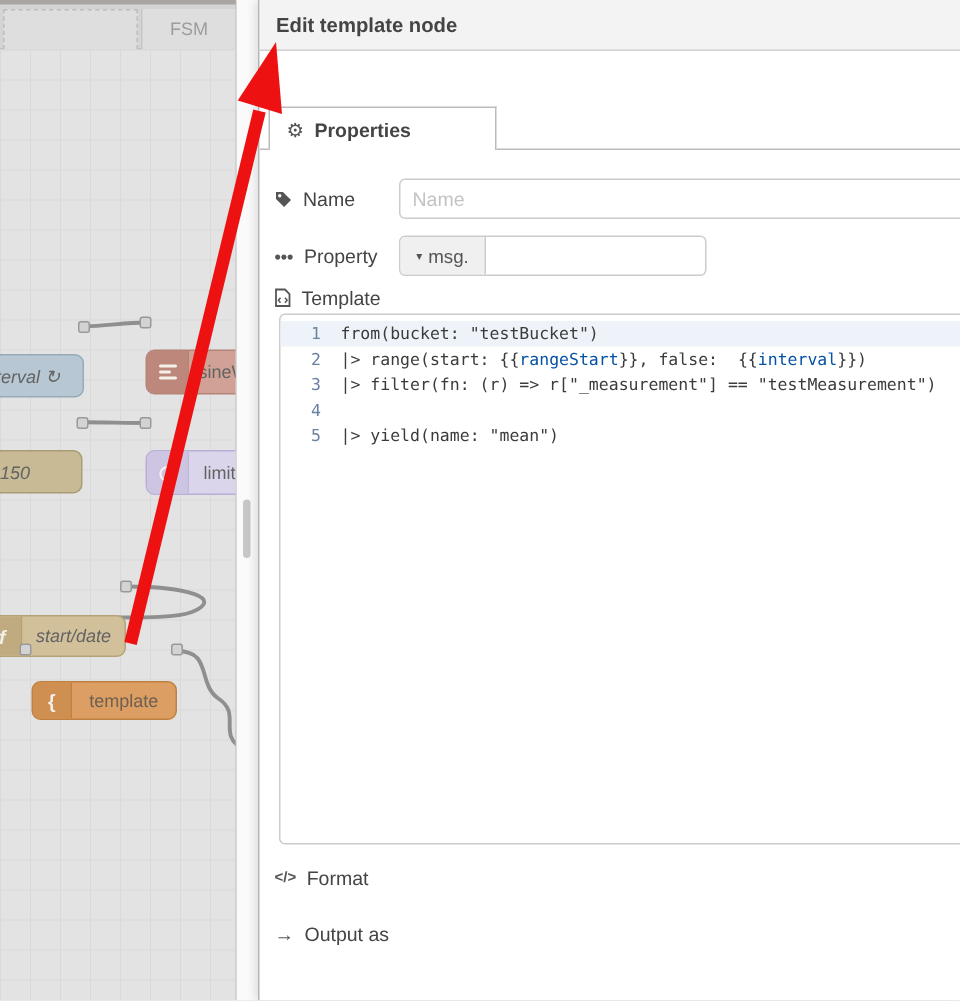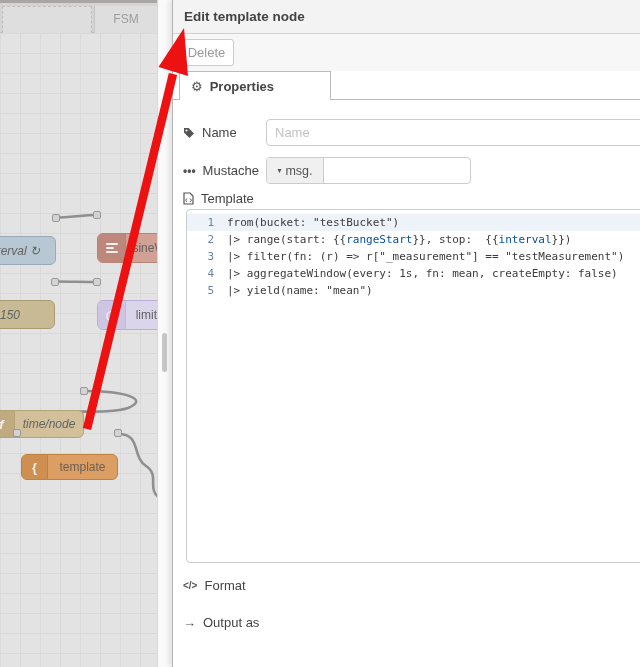--- a/index.html
+++ b/index.html
@@ -134,44 +134,41 @@
                 <circle cx="6.5" cy="7" r="4.6" fill="none" stroke="#f6f2ec" stroke-width="1.4"></circle>
                 <path d="M6.5 4.6 v2.6 l1.8 1" stroke="#f6f2ec" stroke-width="1.2" fill="none"></path>
               </svg>
           </span>
           <span class="nlabel">limit 1 ms</span>
         </div>
         <div class="port" style="left:93px; top:245px;"></div>
 
         <div class="node node-timedate">
           <span class="icon-box">f</span>
-          <span class="nlabel">time/node</span>
+          <span class="nlabel">start/date</span>
         </div>
         <div class="port" style="left:80px; top:354px;"></div>
 
         <div class="node node-template">
           <span class="icon-box">{</span>
           <span class="nlabel">template</span>
         </div>
         <div class="port" style="left:13px; top:396px;"></div>
         <div class="port" style="left:114px; top:396px;"></div>
       </div>
     </div>
 
     <div class="scroll-strip">
       <div class="scroll-thumb"></div>
     </div>
   </div>
 
   <div class="tray">
     <div class="tray-header">Edit template node</div>
 
-    <div class="tray-toolbar">
-      <button class="btn-delete">Delete</button>
-    </div>
 
     <div class="tabs-row">
       <div class="tabs-line"></div>
       <div class="tab-properties">
         <span class="gear">⚙</span>
         <span>Properties</span>
       </div>
     </div>
 
     <div class="form-label" style="left:10px; top:125px;">
@@ -180,21 +177,21 @@
             <path d="M1 1 h4.6 L11 6.4 6.4 11 1 5.6 z" fill="#555"></path>
             <circle cx="3.5" cy="3.5" r="1.1" fill="#fff"></circle>
           </svg>
       </span>
       <span>Name</span>
     </div>
     <input class="input-name" type="text" placeholder="Name" style="">
 
     <div class="form-label" style="left:10px; top:163px;">
       <span class="lbl-ic ellipsis-ic">•••</span>
-      <span>Mustache</span>
+      <span>Property</span>
     </div>
     <div class="typed-input">
       <span class="ti-type">
         <span class="ti-caret">▾</span>
         <span>msg.</span>
       </span>
     </div>
 
     <div class="form-label" style="left:10px; top:191px;">
       <span class="lbl-ic">
@@ -202,23 +199,23 @@
             <path d="M1 1 h6 l3 3 v8 h-9 z" fill="none" stroke="#555" stroke-width="1.2"></path>
             <path d="M4 6.5 L2.6 8.2 4 9.9 M7 6.5 L8.4 8.2 7 9.9" fill="none" stroke="#555" stroke-width="1"></path>
           </svg>
       </span>
       <span>Template</span>
     </div>
 
     <div class="editor">
       <div>
           <div class="code-line active"><span class="ln">1</span><span class="code"><span>from(bucket: "testBucket")</span></span></div>
-          <div class="code-line"><span class="ln">2</span><span class="code"><span>|&gt; range(start: {{</span><span class="tok-var">rangeStart</span><span>}}, stop:  {{</span><span class="tok-var">interval</span><span>}})</span></span></div>
+          <div class="code-line"><span class="ln">2</span><span class="code"><span>|&gt; range(start: {{</span><span class="tok-var">rangeStart</span><span>}}, false:  {{</span><span class="tok-var">interval</span><span>}})</span></span></div>
           <div class="code-line"><span class="ln">3</span><span class="code"><span>|&gt; filter(fn: (r) =&gt; r["_measurement"] == "testMeasurement")</span></span></div>
-          <div class="code-line"><span class="ln">4</span><span class="code"><span>|&gt; aggregateWindow(every: 1s, fn: mean, createEmpty: false)</span></span></div>
+          <div class="code-line"><span class="ln">4</span></div>
           <div class="code-line"><span class="ln">5</span><span class="code"><span>|&gt; yield(name: "mean")</span></span></div>
         </div>
     </div>
 
     <div class="form-label" style="left:10px; top:578px;">
       <span class="lbl-ic fmt-ic">&lt;/&gt;</span>
       <span>Format</span>
     </div>
 
     <div class="form-label" style="left:10px; top:615px;">

